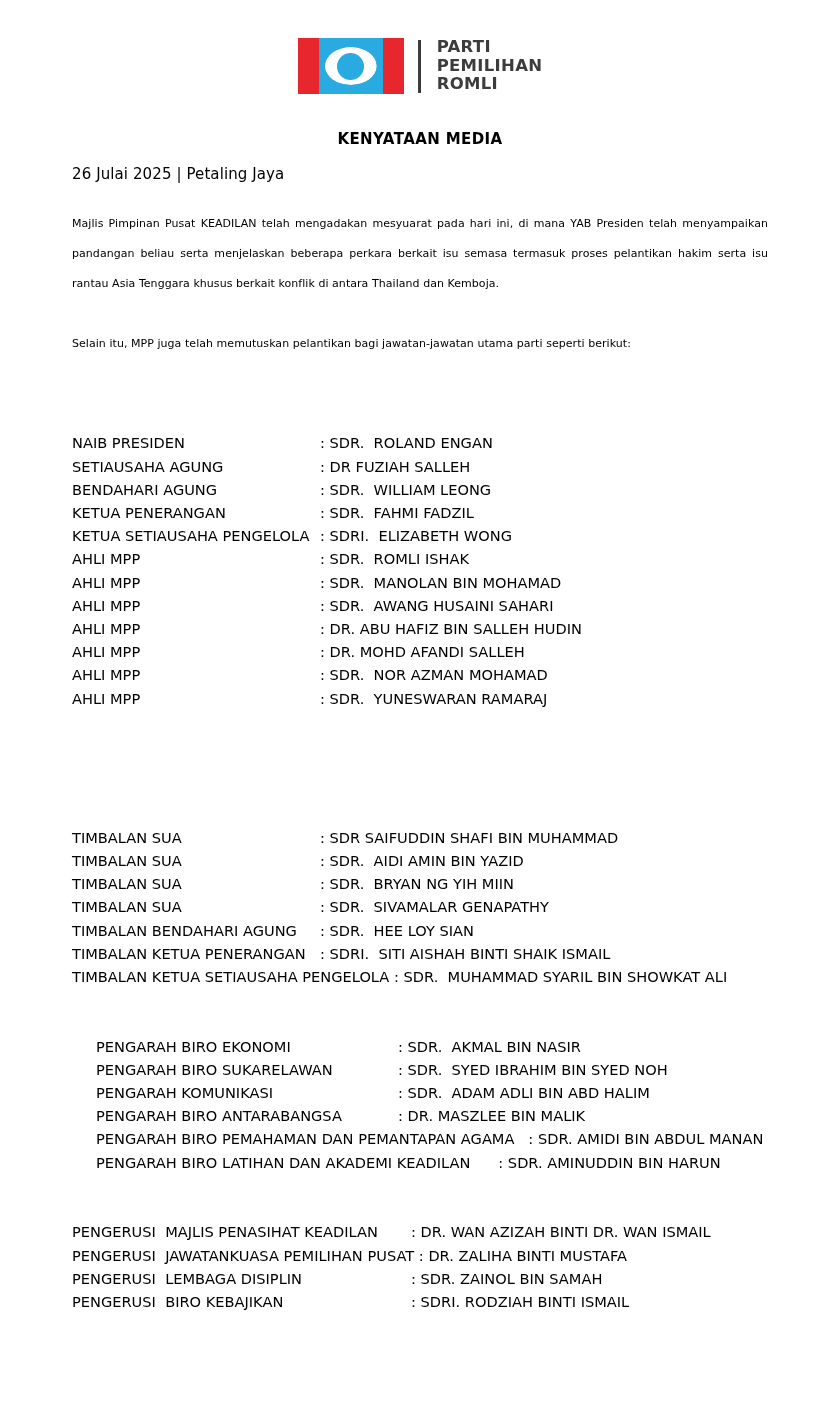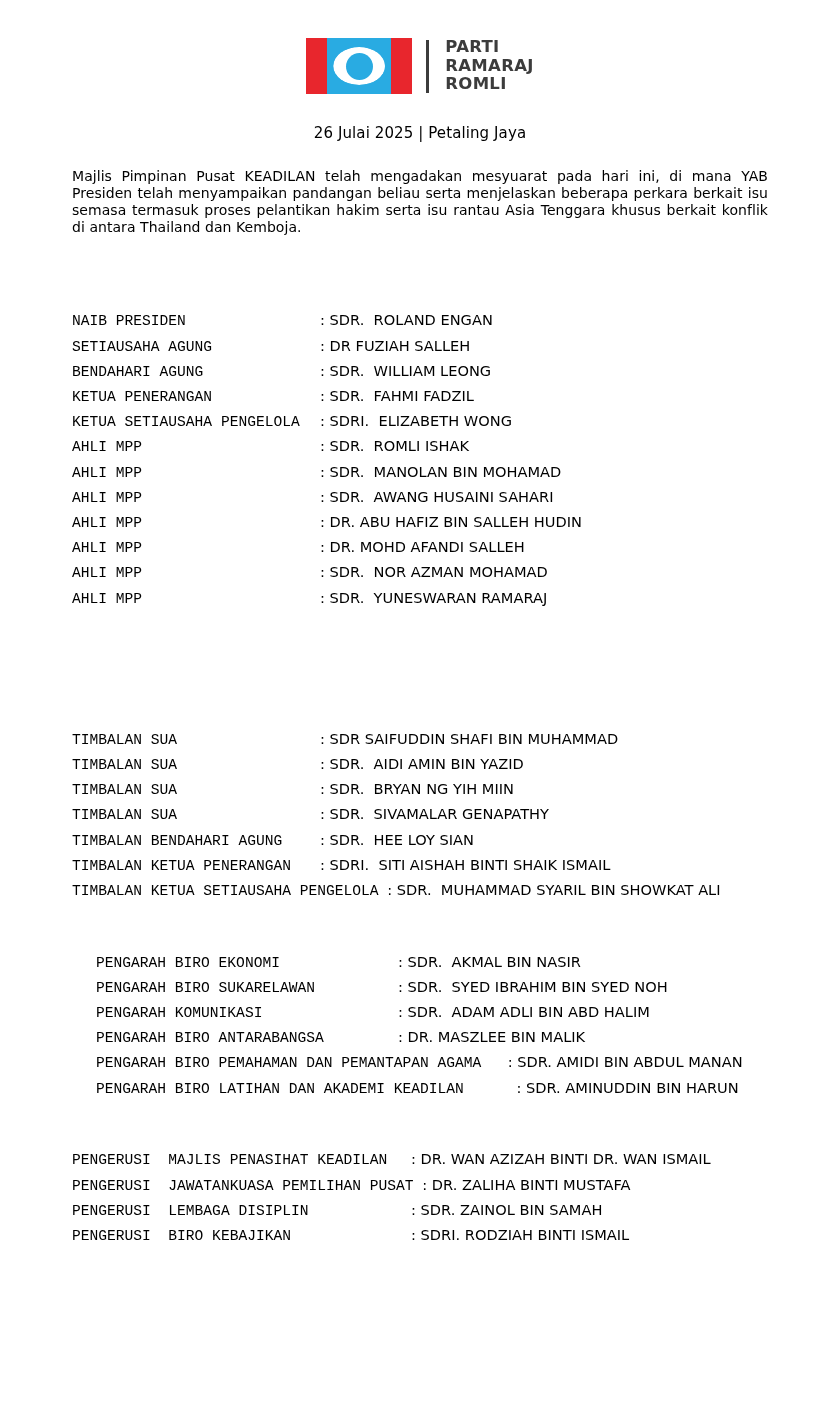--- a/index.html
+++ b/index.html
@@ -102,49 +102,47 @@
   .doc-subtitle {
     text-align: center;
     font-weight: bold;
     font-size: 15px;
     letter-spacing: 0.4px;
     margin-top: 31px;
   }
 
   .dateline {
     font-size: 15px;
-    margin-top: 24px;
+    margin-top: 17px;
     letter-spacing: 0.1px;
-    text-align: center;
   }
 
   .para {
-    font-size: 14px;
-    line-height: 17px;
+    font-size: 11px;
+    line-height: 30px;
     text-align: justify;
     margin-top: 26px;
     letter-spacing: 0.05px;
   }
   .para.second { margin-top: 30px; }
 
   
   .appoint-list {
     margin-top: 26px;
     font-size: 14.6px;
     line-height: 23.2px;
     white-space: pre;
   }
   .appoint-row {
     display: flex;
     align-items: baseline;
     white-space: pre;
   }
   .appoint-label {
     white-space: pre;
-    font-family: Liberation Mono, monospace;
   }
   .appoint-value {
     white-space: pre;
   }
   .row-gap {
     height: 23.2px;
   }
   
   .stop-a .appoint-label { min-width: 248px; }
   .stop-b .appoint-label { min-width: 248px; }
@@ -163,30 +161,32 @@
         <div class="flag-blue">
           <div class="eye-outer">
             <div class="eye-pupil"></div>
           </div>
         </div>
         <div class="flag-red-r"></div>
       </div>
       <div class="logo-divider"></div>
       <div class="logo-word">
         <div>PARTI</div>
-        <div>RAMARAJ</div>
+        <div>PEMILIHAN</div>
         <div>ROMLI</div>
       </div>
     </div>
   </div>
 
+  <div class="doc-title">KENYATAAN MEDIA</div>
 
   <div class="dateline">26 Julai 2025 | Petaling Jaya</div>
 
   <div class="para">Majlis Pimpinan Pusat KEADILAN telah mengadakan mesyuarat pada hari ini, di mana YAB Presiden telah menyampaikan pandangan beliau serta menjelaskan beberapa perkara berkait isu semasa termasuk proses pelantikan hakim serta isu rantau Asia Tenggara khusus berkait konflik di antara Thailand dan Kemboja.</div>
+  <div class="para second">Selain itu, MPP juga telah memutuskan pelantikan bagi jawatan-jawatan utama parti seperti berikut:</div>
 
   <div class="appoint-list">
     <div><div class="appoint-row stop-a"><span class="appoint-label">NAIB PRESIDEN</span><span class="appoint-value">: SDR.  ROLAND ENGAN</span></div><div class="appoint-row stop-a"><span class="appoint-label">SETIAUSAHA AGUNG</span><span class="appoint-value">: DR FUZIAH SALLEH</span></div><div class="appoint-row stop-a"><span class="appoint-label">BENDAHARI AGUNG</span><span class="appoint-value">: SDR.  WILLIAM LEONG</span></div><div class="appoint-row stop-a"><span class="appoint-label">KETUA PENERANGAN</span><span class="appoint-value">: SDR.  FAHMI FADZIL</span></div><div class="appoint-row stop-a"><span class="appoint-label">KETUA SETIAUSAHA PENGELOLA </span><span class="appoint-value">: SDRI.  ELIZABETH WONG</span></div><div class="appoint-row stop-a"><span class="appoint-label">AHLI MPP</span><span class="appoint-value">: SDR.  ROMLI ISHAK</span></div><div class="appoint-row stop-a"><span class="appoint-label">AHLI MPP</span><span class="appoint-value">: SDR.  MANOLAN BIN MOHAMAD</span></div><div class="appoint-row stop-a"><span class="appoint-label">AHLI MPP</span><span class="appoint-value">: SDR.  AWANG HUSAINI SAHARI</span></div><div class="appoint-row stop-a"><span class="appoint-label">AHLI MPP</span><span class="appoint-value">: DR. ABU HAFIZ BIN SALLEH HUDIN</span></div><div class="appoint-row stop-a"><span class="appoint-label">AHLI MPP</span><span class="appoint-value">: DR. MOHD AFANDI SALLEH</span></div><div class="appoint-row stop-a"><span class="appoint-label">AHLI MPP</span><span class="appoint-value">: SDR.  NOR AZMAN MOHAMAD</span></div><div class="appoint-row stop-a"><span class="appoint-label">AHLI MPP</span><span class="appoint-value">: SDR.  YUNESWARAN RAMARAJ</span></div></div>
     <div class="row-gap"></div>
     <div><div class="appoint-row stop-b"><span class="appoint-label">TIMBALAN SUA</span><span class="appoint-value">: SDR SAIFUDDIN SHAFI BIN MUHAMMAD</span></div><div class="appoint-row stop-b"><span class="appoint-label">TIMBALAN SUA</span><span class="appoint-value">: SDR.  AIDI AMIN BIN YAZID</span></div><div class="appoint-row stop-b"><span class="appoint-label">TIMBALAN SUA</span><span class="appoint-value">: SDR.  BRYAN NG YIH MIIN</span></div><div class="appoint-row stop-b"><span class="appoint-label">TIMBALAN SUA</span><span class="appoint-value">: SDR.  SIVAMALAR GENAPATHY</span></div><div class="appoint-row stop-b"><span class="appoint-label">TIMBALAN BENDAHARI AGUNG  </span><span class="appoint-value">: SDR.  HEE LOY SIAN</span></div><div class="appoint-row stop-b"><span class="appoint-label">TIMBALAN KETUA PENERANGAN  </span><span class="appoint-value">: SDRI.  SITI AISHAH BINTI SHAIK ISMAIL</span></div><div class="appoint-row stop-b"><span class="appoint-label">TIMBALAN KETUA SETIAUSAHA PENGELOLA </span><span class="appoint-value">: SDR.  MUHAMMAD SYARIL BIN SHOWKAT ALI</span></div></div>
     <div><div class="appoint-row stop-c"><span class="appoint-label">PENGARAH BIRO EKONOMI</span><span class="appoint-value">: SDR.  AKMAL BIN NASIR</span></div><div class="appoint-row stop-c"><span class="appoint-label">PENGARAH BIRO SUKARELAWAN</span><span class="appoint-value">: SDR.  SYED IBRAHIM BIN SYED NOH</span></div><div class="appoint-row stop-c"><span class="appoint-label">PENGARAH KOMUNIKASI</span><span class="appoint-value">: SDR.  ADAM ADLI BIN ABD HALIM</span></div><div class="appoint-row stop-c"><span class="appoint-label">PENGARAH BIRO ANTARABANGSA</span><span class="appoint-value">: DR. MASZLEE BIN MALIK</span></div><div class="appoint-row stop-c"><span class="appoint-label">PENGARAH BIRO PEMAHAMAN DAN PEMANTAPAN AGAMA   </span><span class="appoint-value">: SDR. AMIDI BIN ABDUL MANAN</span></div><div class="appoint-row stop-c"><span class="appoint-label">PENGARAH BIRO LATIHAN DAN AKADEMI KEADILAN      </span><span class="appoint-value">: SDR. AMINUDDIN BIN HARUN</span></div></div>
     <div><div class="appoint-row stop-e"><span class="appoint-label">PENGERUSI  MAJLIS PENASIHAT KEADILAN</span><span class="appoint-value">: DR. WAN AZIZAH BINTI DR. WAN ISMAIL</span></div><div class="appoint-row stop-e"><span class="appoint-label">PENGERUSI  JAWATANKUASA PEMILIHAN PUSAT </span><span class="appoint-value">: DR. ZALIHA BINTI MUSTAFA</span></div><div class="appoint-row stop-e"><span class="appoint-label">PENGERUSI  LEMBAGA DISIPLIN</span><span class="appoint-value">: SDR. ZAINOL BIN SAMAH</span></div><div class="appoint-row stop-e"><span class="appoint-label">PENGERUSI  BIRO KEBAJIKAN</span><span class="appoint-value">: SDRI. RODZIAH BINTI ISMAIL</span></div></div>
   </div>
 
 </div>

